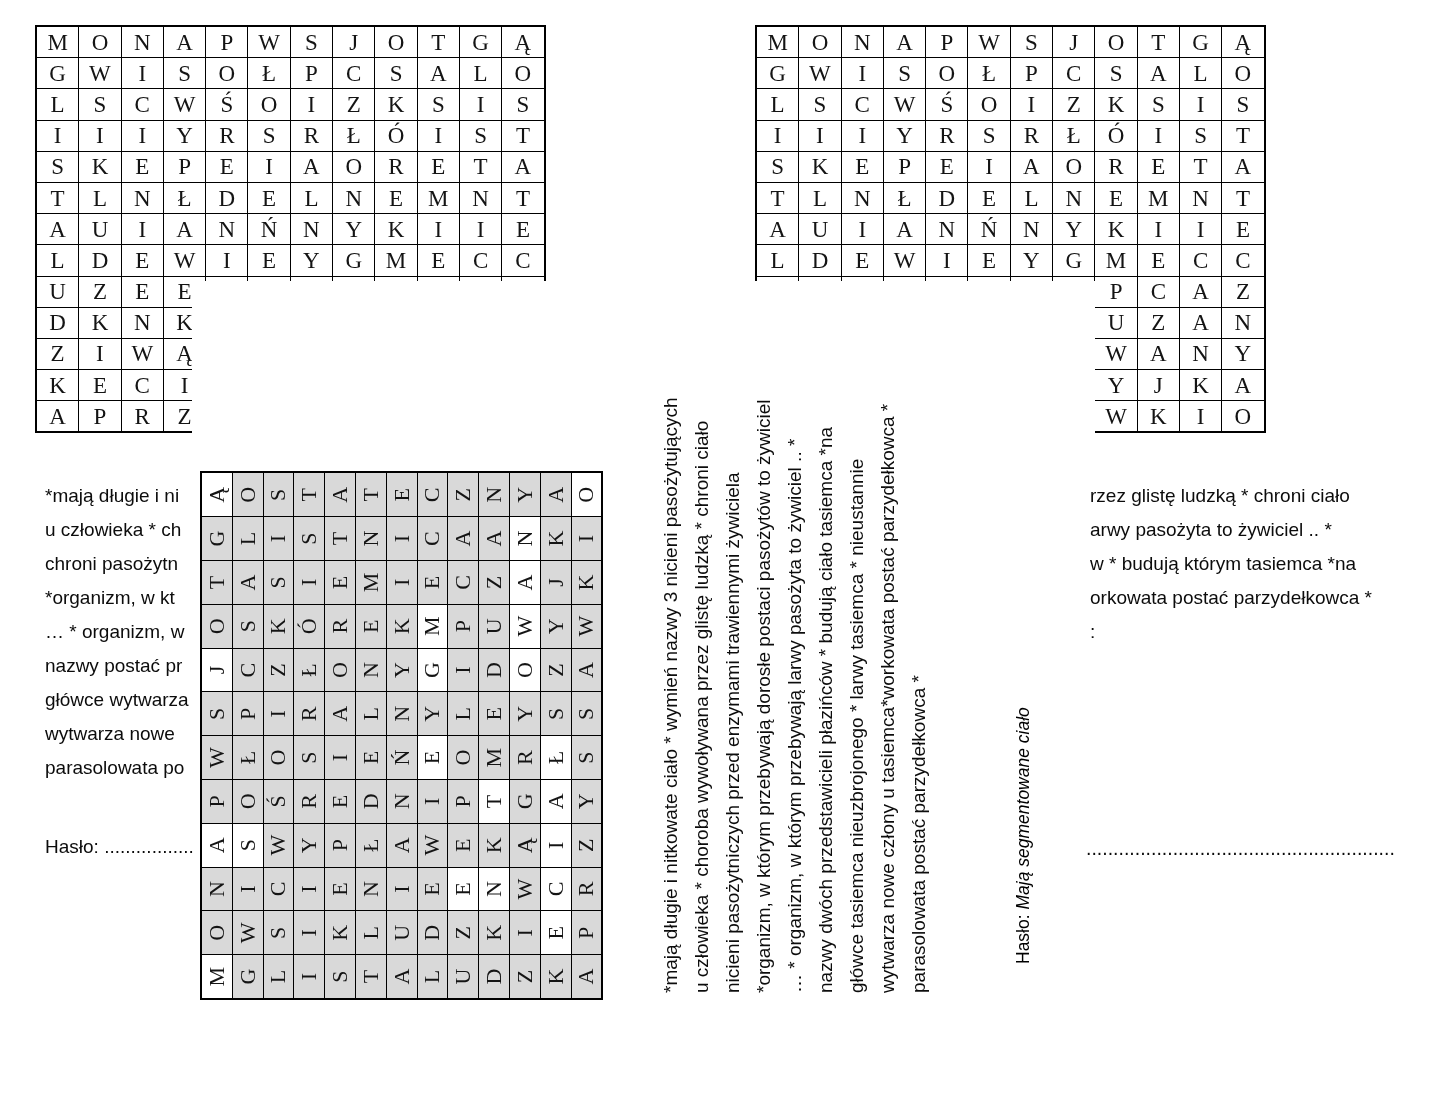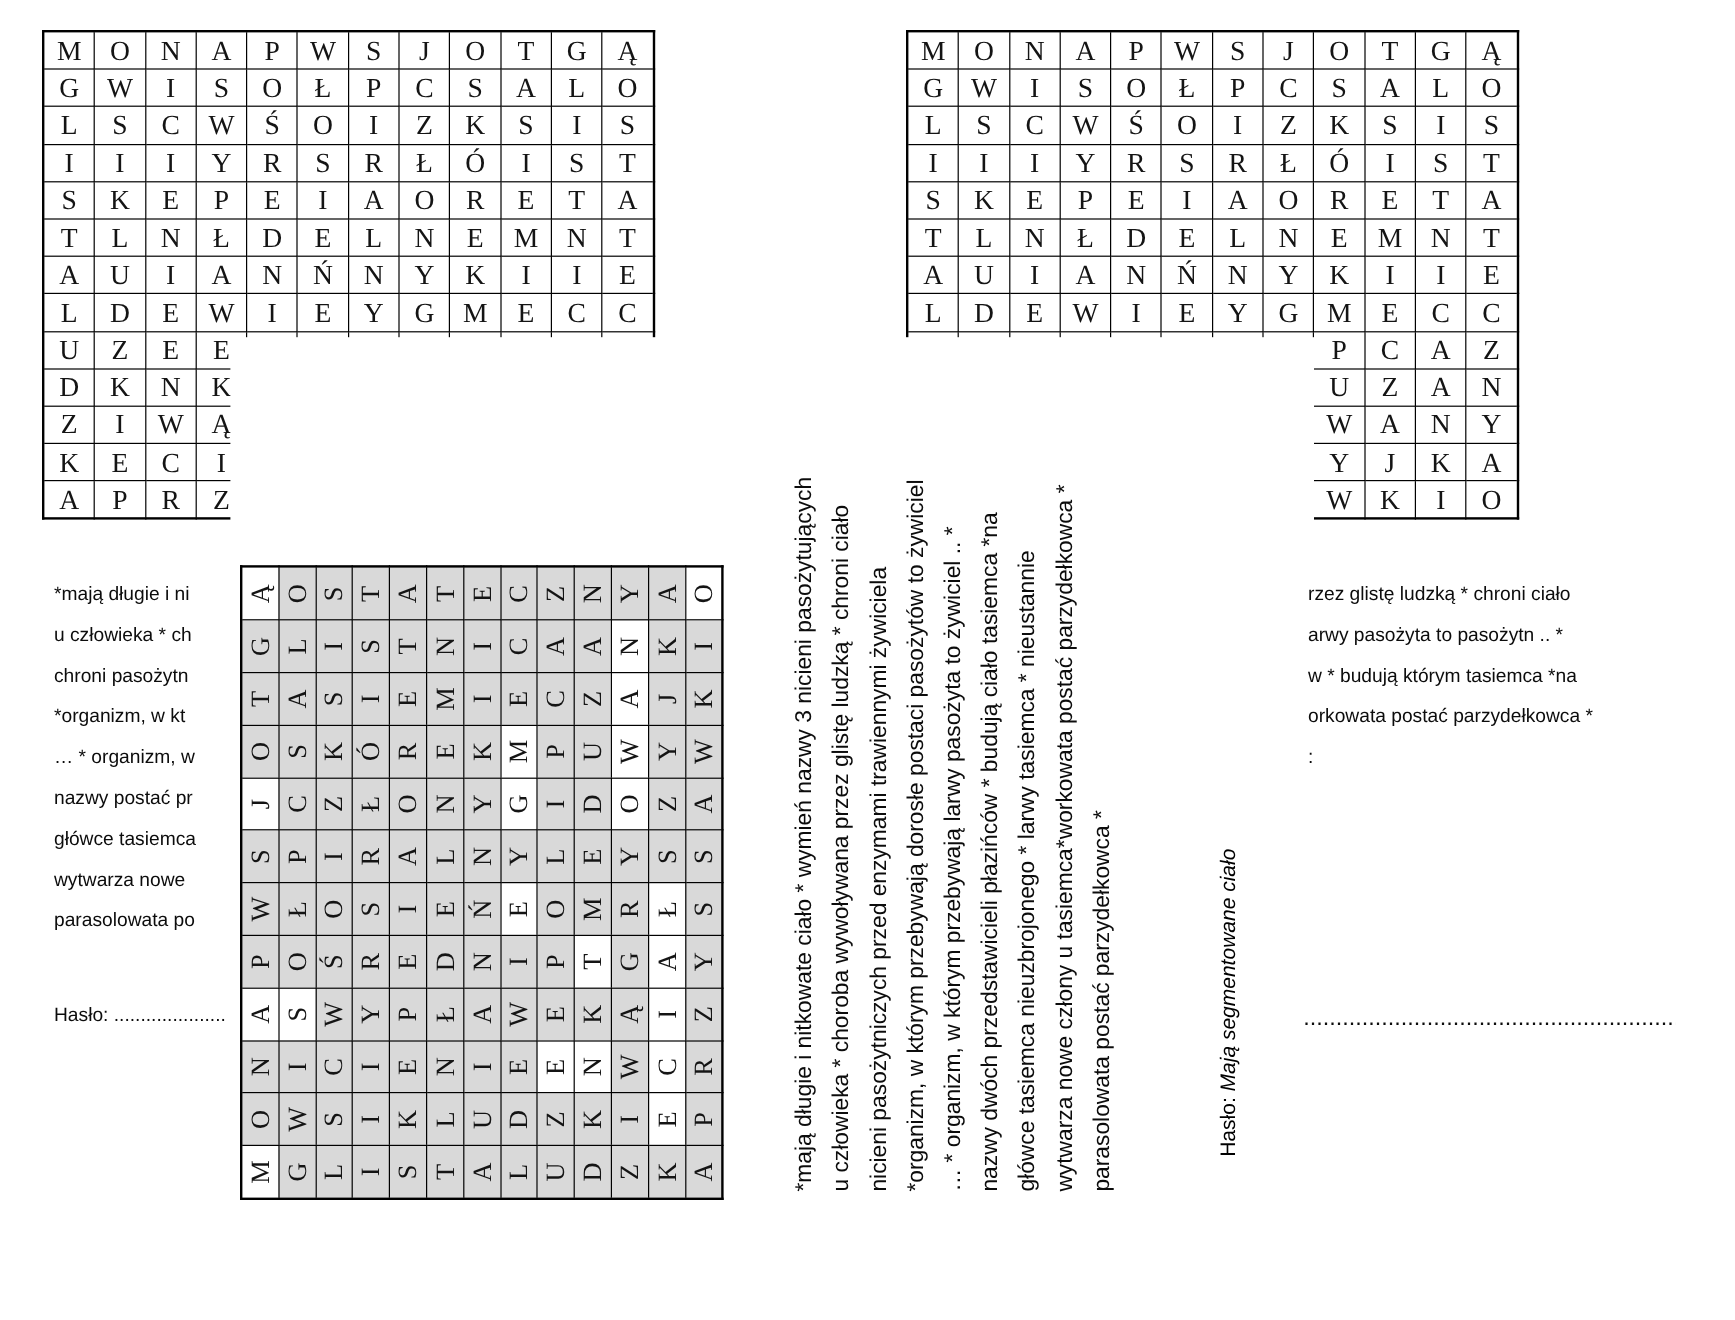--- a/index.html
+++ b/index.html
@@ -21,21 +21,21 @@
     font-family:"Liberation Serif",serif;font-size:23px;line-height:1;
     color:var(--text);background:#fff;
   }
   table.cgrid td{width:42.8px;height:29.8px;font-size:22px;}
   table.cgrid td.cg{background:var(--shaded);}
   table.cgrid td.cw{background:#ffffff;}
   .abs{position:absolute;}
   .overlay{position:absolute;background:#fff;}
   
   .textblock{position:absolute;overflow:hidden;}
-  .tline{white-space:nowrap;line-height:34px;font-size:16px;color:#0c0c0c;}
+  .tline{white-space:nowrap;line-height:34px;font-size:19px;color:#0c0c0c;}
   .dotline{white-space:nowrap;line-height:24px;font-size:19.5px;color:#0c0c0c;overflow:hidden;}
   
   .rot-wrap{position:absolute;}
   .rot-inner{position:absolute;transform:rotate(-90deg);transform-origin:center;}
   #center-rot .rot-inner{left:-59px;top:59px;width:530px;height:412px;}
   #vclues .rot-inner{left:-182px;top:182px;width:656px;height:292px;}
   #vclues .tline{line-height:31px;font-size:19px;}
   #vhaslo .rot-inner{left:-123px;top:123px;width:280px;height:34px;}
   #vhaslo .rot-inner{font-size:17.5px;line-height:34px;white-space:nowrap;}
   #vhaslo em{font-style:italic;}
@@ -425,21 +425,21 @@
     </div>
   <div class="overlay" style="left:751px;top:281px;width:344px;height:158px;"></div>
 
   <div class="textblock" style="left:45px;top:479px;width:151px;height:312px;">
       <div class="tline">*mają długie i ni</div>
       <div class="tline">u człowieka * ch</div>
       <div class="tline">chroni pasożytn</div>
       <div class="tline">*organizm, w kt</div>
       <div class="tline">… * organizm, w</div>
       <div class="tline">nazwy postać pr</div>
-      <div class="tline">główce tasiemca</div>
+      <div class="tline">główce wytwarza</div>
       <div class="tline">wytwarza nowe</div>
       <div class="tline">parasolowata po</div>
     </div>
   <div class="textblock" style="left:45px;top:832px;width:148px;height:30px;">
     <div class="tline" style="line-height:30px;">
       <span>Hasło:</span>
       <span>.....................</span>
     </div>
   </div>
 
@@ -649,20 +649,20 @@
   </div>
 
   <div class="rot-wrap" id="vhaslo" style="left:1006px;top:684px;width:34px;height:280px;">
     <div class="rot-inner">
       <span>Hasło: </span><em>Mają segmentowane ciało</em>
     </div>
   </div>
 
   <div class="textblock" style="left:1090px;top:479px;width:356px;height:312px;">
       <div class="tline">rzez glistę ludzką * chroni ciało</div>
-      <div class="tline">arwy pasożyta to pasożytn .. *</div>
+      <div class="tline">arwy pasożyta to żywiciel .. *</div>
       <div class="tline">w * budują którym tasiemca *na</div>
       <div class="tline">orkowata postać parzydełkowca *</div>
       <div class="tline">:</div>
     </div>
   <div class="dotline abs" style="left:1086px;top:836px;width:310px;">...............................................................</div>
 
 </div>
 
 </body></html>

